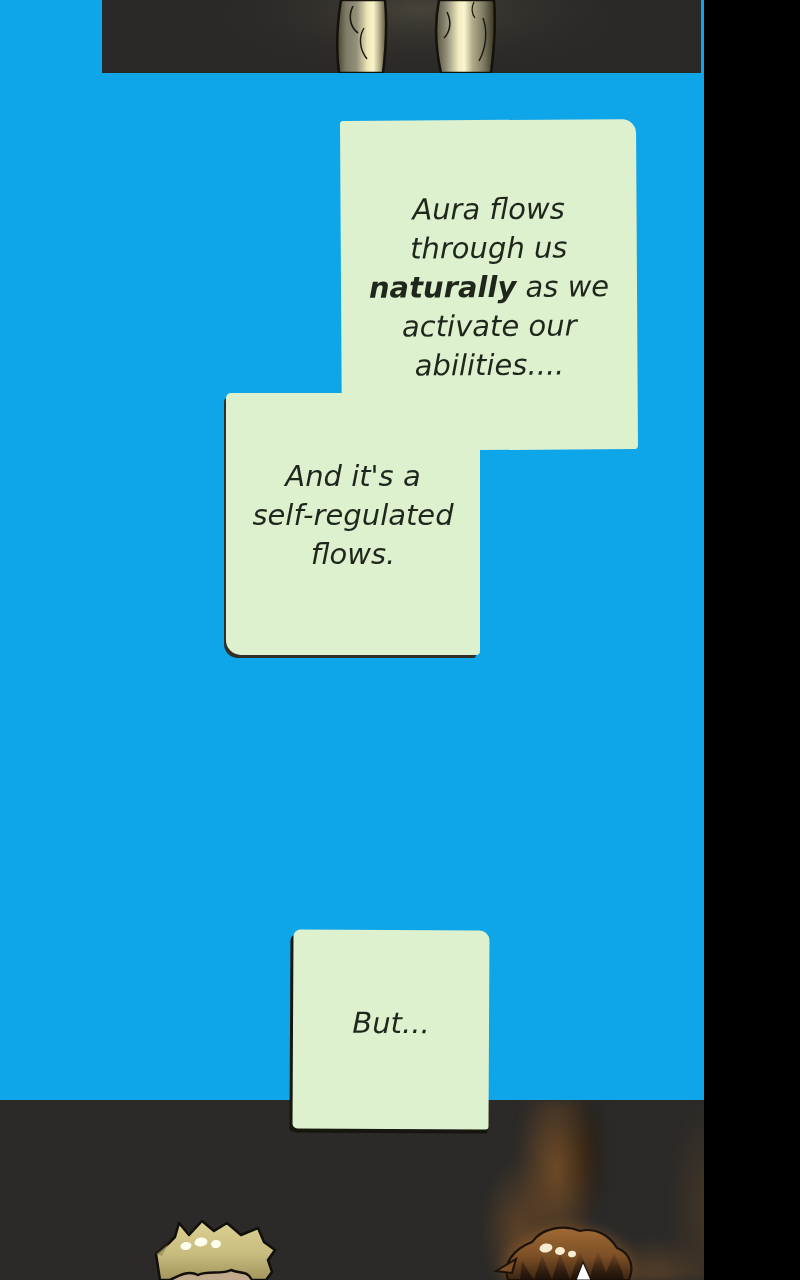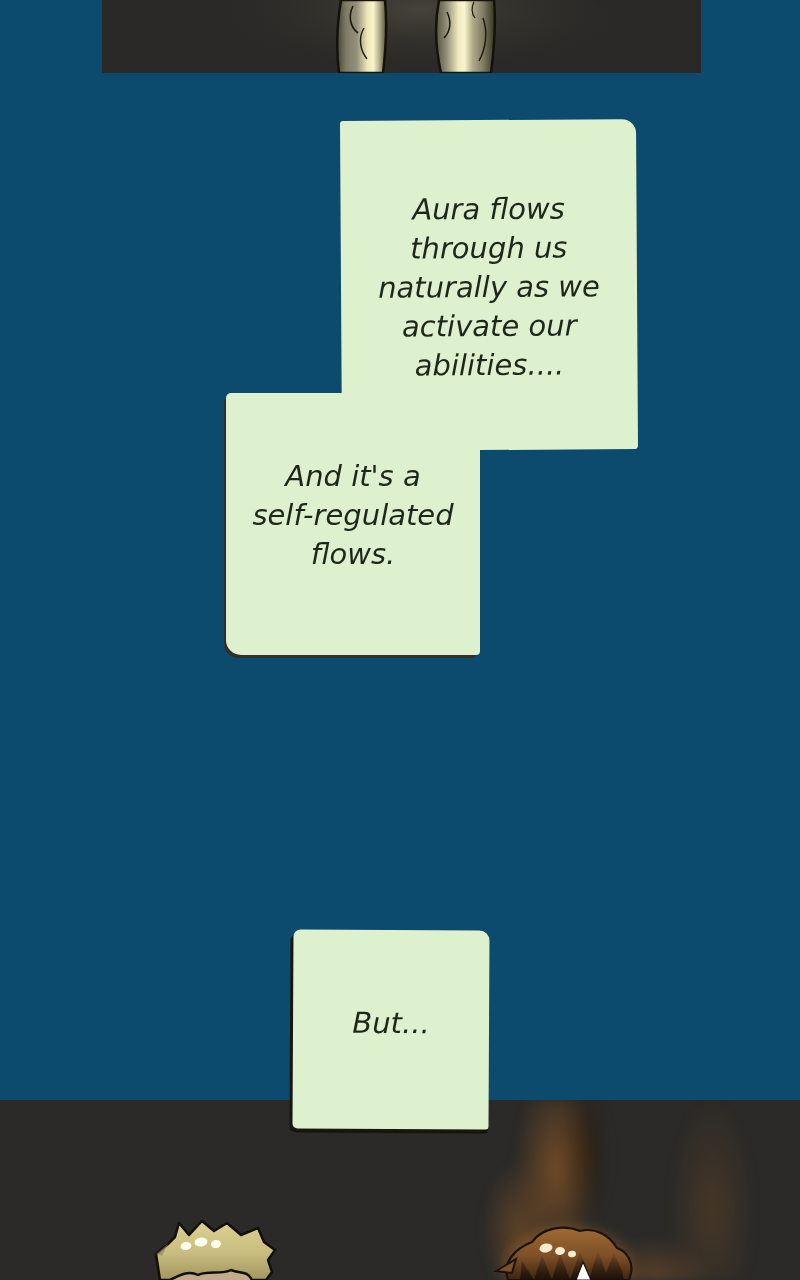--- a/index.html
+++ b/index.html
@@ -1,33 +1,33 @@
 <!DOCTYPE html>
 <html><head>
 <meta charset="utf-8">
 <style>
   html,body{margin:0;padding:0;background:#000;}
   #canvas{
-    position:relative;width:800px;height:1280px;overflow:hidden;
-    background:#0c4a6e;font-family:"DejaVu Sans",sans-serif;
+    position:relative;width:704px;height:1280px;overflow:hidden;
+    background:#0ea5e9;font-family:"DejaVu Sans",sans-serif;
   }
   
   .top-strip{
     position:absolute;left:102px;top:0;width:599px;height:73px;overflow:hidden;
     background:#2a2927;
   }
   .top-strip svg{display:block;}
   
   .bubble{
     position:absolute;background:#def1ce;color:#1f271c;
     font-style:italic;text-align:center;
     font-size:29px;line-height:39px;font-weight:500;
   }
   .bubble .line{white-space:nowrap;}
-  .bubble .b{font-weight:normal;}
+  .bubble .b{font-weight:bold;}
   #bubble1{
     left:341px;top:120px;width:296px;height:330px;
     border-radius:3px 14px 4px 3px;padding-top:70px;box-sizing:border-box;
     transform:rotate(-0.35deg);z-index:4;
   }
   #bubble2{
     left:226px;top:393px;width:254px;height:262px;
     border-radius:5px 2px 4px 15px;padding-top:64px;box-sizing:border-box;
     box-shadow:-3px 4px 0 -1px #30302b;z-index:3;
   }

